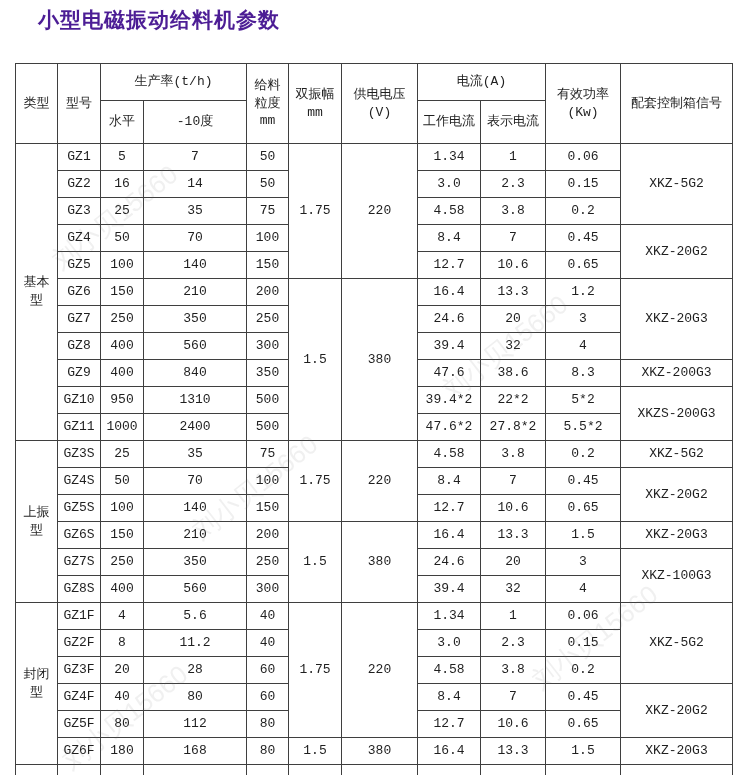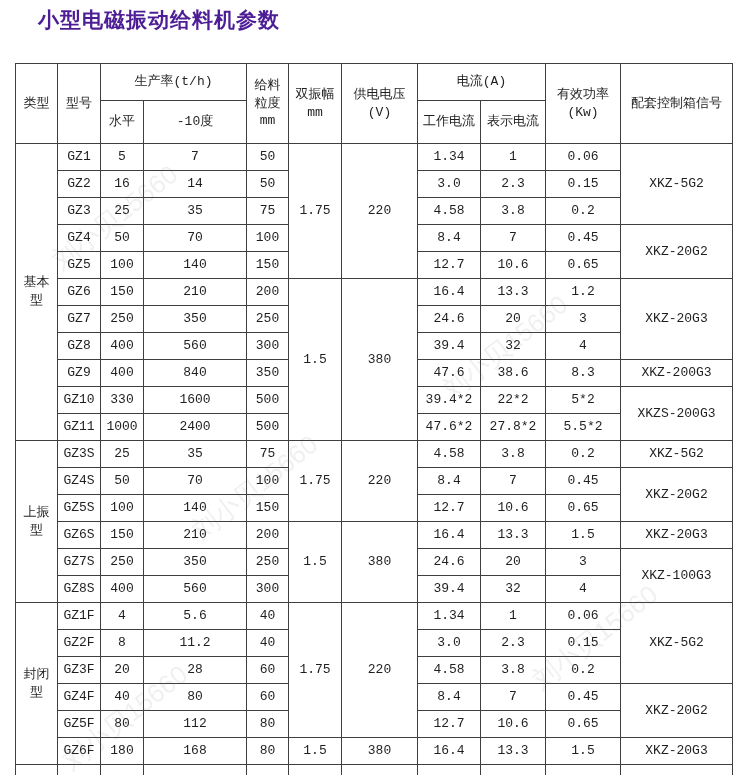--- a/index.html
+++ b/index.html
@@ -209,22 +209,22 @@
           <td class="col-horiz">400</td>
           <td class="col-deg10">840</td>
           <td class="col-size">350</td>
           <td class="col-iwork">47.6</td>
           <td class="col-iind">38.6</td>
           <td class="col-power">8.3</td>
           <td class="col-ctrl">XKZ-200G3</td>
         </tr>
         <tr>
           <td class="col-model">GZ10</td>
-          <td class="col-horiz">330</td>
-          <td class="col-deg10">1600</td>
+          <td class="col-horiz">950</td>
+          <td class="col-deg10">1310</td>
           <td class="col-size">500</td>
           <td class="col-iwork">39.4*2</td>
           <td class="col-iind">22*2</td>
           <td class="col-power">5*2</td>
           <td class="col-ctrl" rowspan="2">XKZS-200G3</td>
         </tr>
         <tr>
           <td class="col-model">GZ11</td>
           <td class="col-horiz">1000</td>
           <td class="col-deg10">2400</td>

